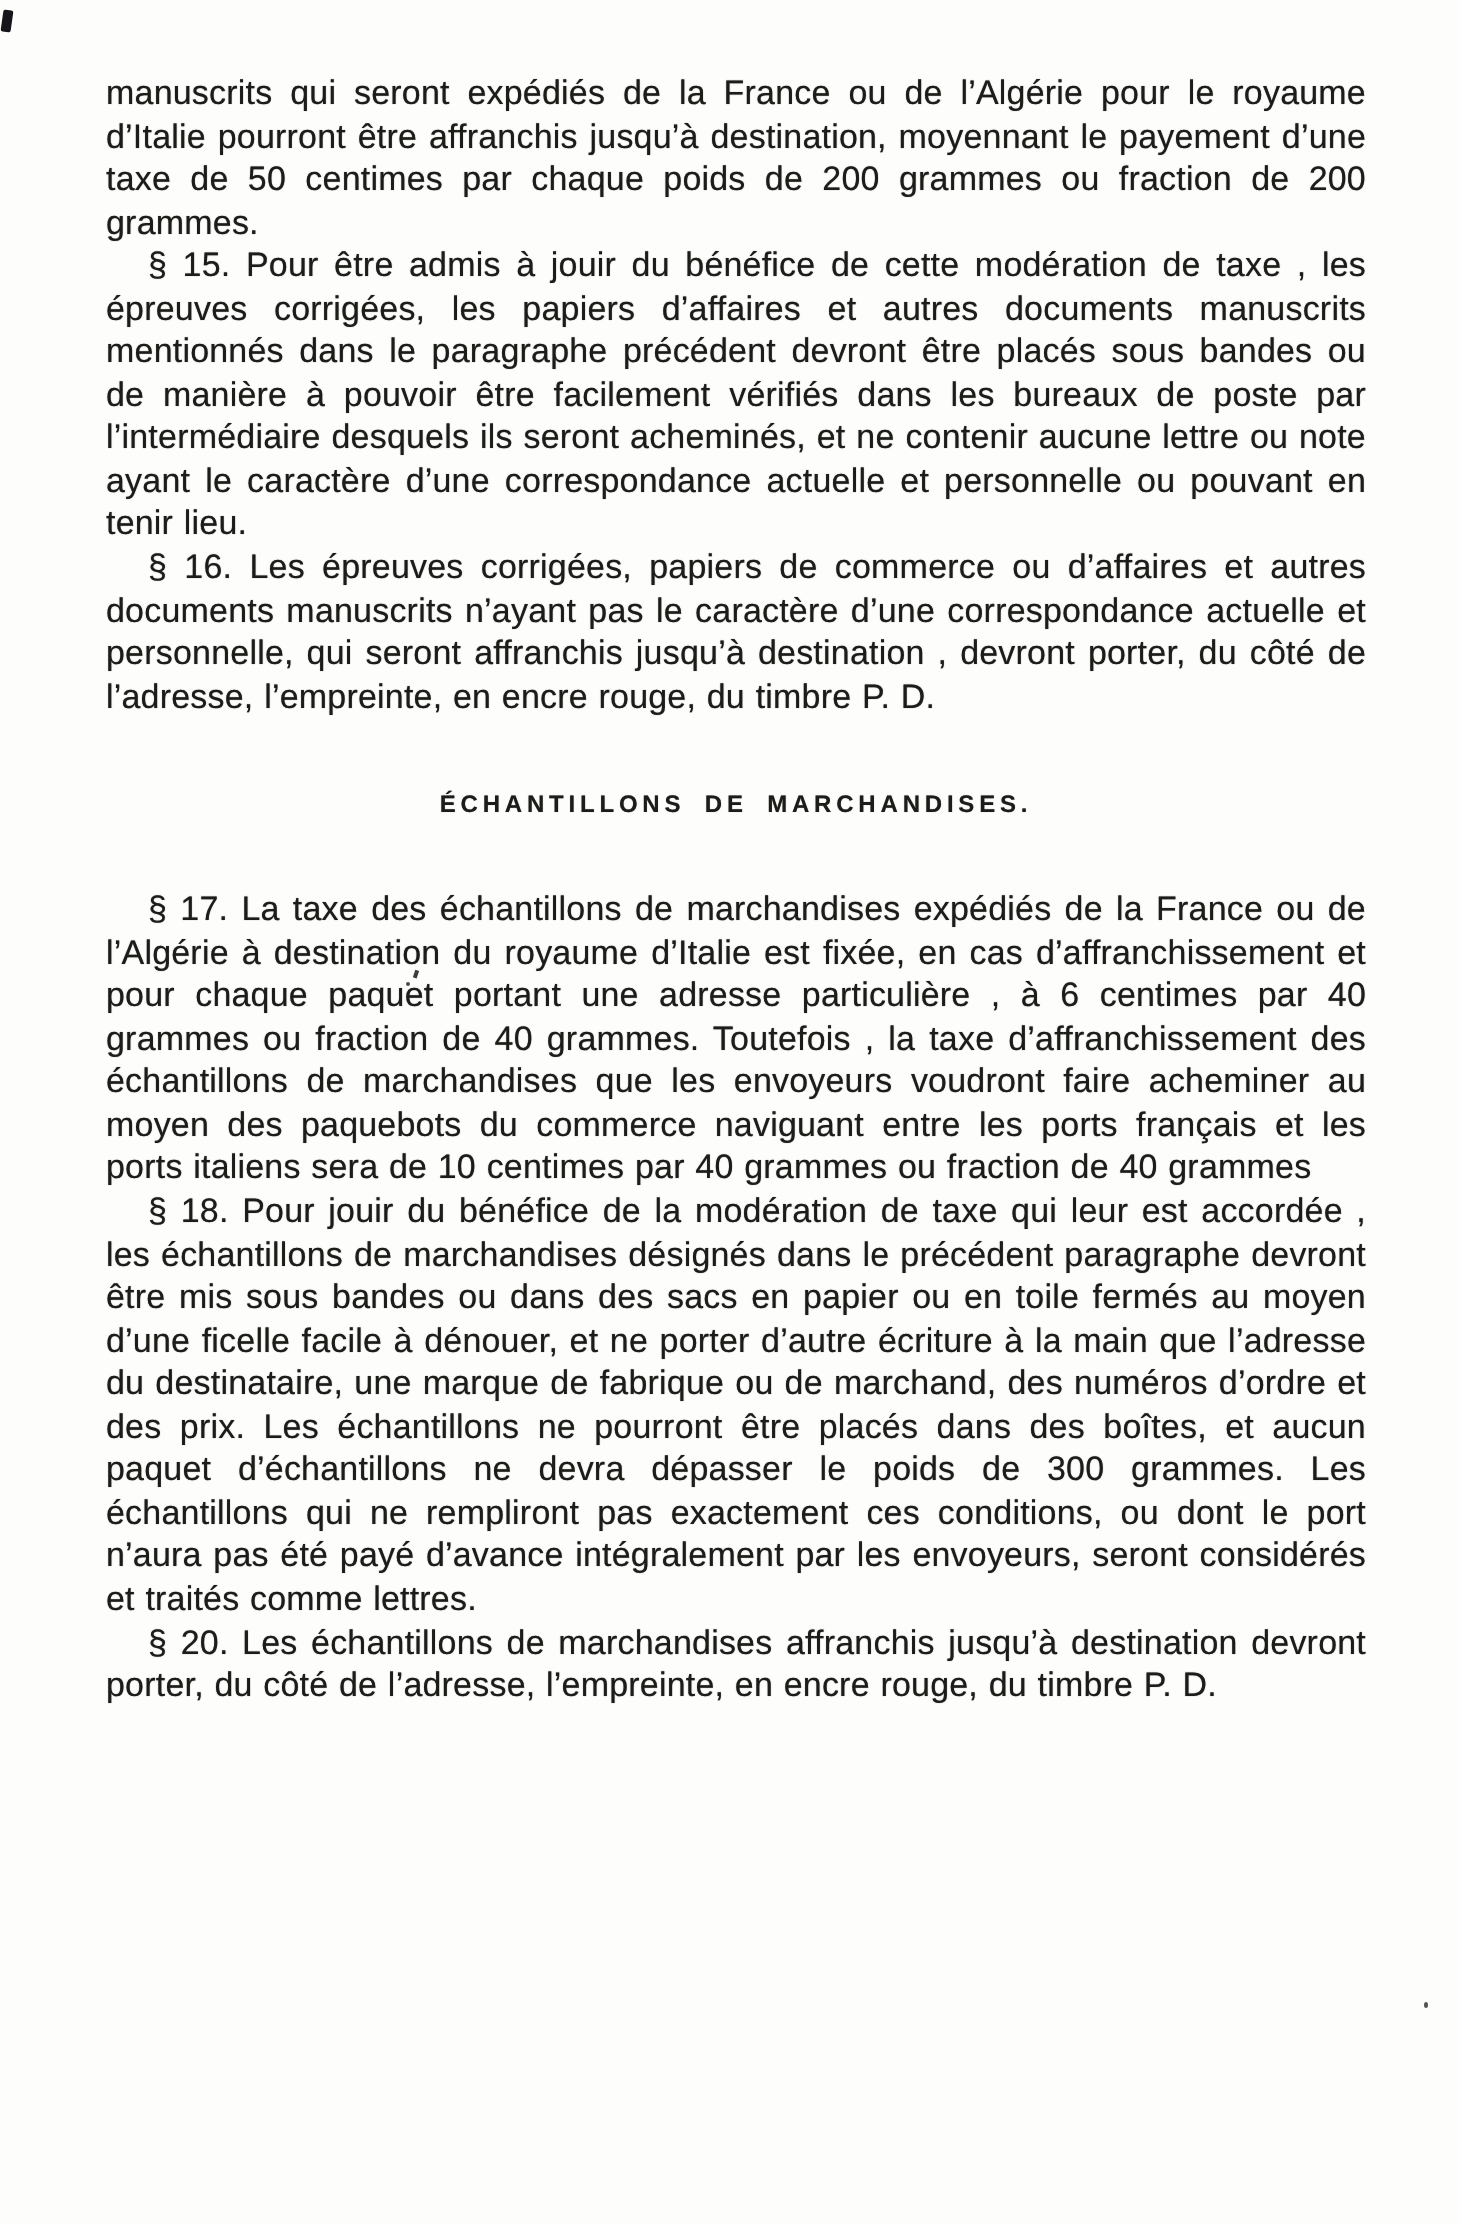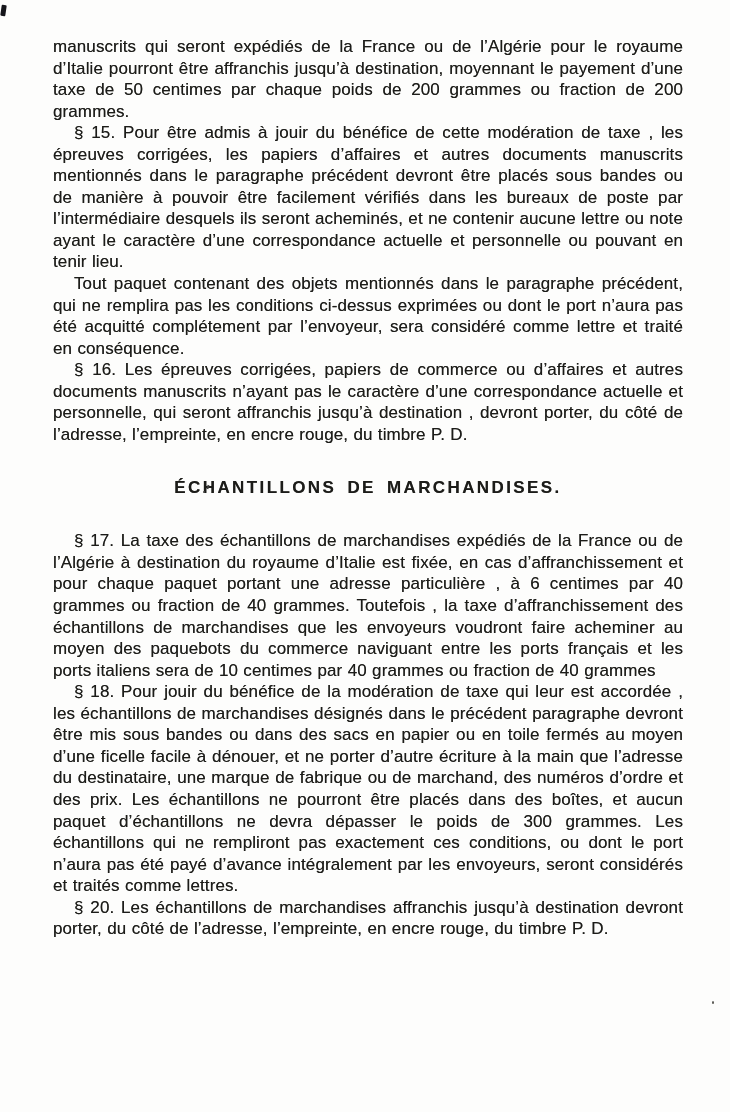--- a/index.html
+++ b/index.html
@@ -32,21 +32,21 @@
     margin: 0;
     text-indent: 21px;
   }
   .para.continuation {
     text-indent: 0;
   }
   .section-heading {
     margin: 34px 0 33px 0;
     text-indent: 0;
     text-align: center;
-    font-size: 17px;
+    font-size: 12px;
     font-weight: bold;
     letter-spacing: 2.4px;
     word-spacing: 4px;
     line-height: 18px;
     text-shadow: 0 0 0.4px rgba(25,25,20,0.6);
   }
   
   .ink-speck-top-left {
     position: absolute;
     left: 1px;
@@ -92,21 +92,20 @@
 <div class="page">
 
   <span class="ink-speck-top-left"></span>
 
   <div class="text-column">
 
     <p class="para continuation">manuscrits qui seront expédiés de la France ou de l’Algérie pour le royaume d’Italie pourront être affranchis jusqu’à destination, moyennant le payement d’une taxe de 50 centimes par chaque poids de 200 grammes ou fraction de 200 grammes.</p>
 
     <p class="para">§ 15. Pour être admis à jouir du bénéfice de cette modération de taxe&nbsp;, les épreuves corrigées, les papiers d’affaires et autres documents manuscrits mentionnés dans le paragraphe précédent devront être placés sous bandes ou de manière à pouvoir être facilement vérifiés dans les bureaux de poste par l’intermédiaire desquels ils seront acheminés, et ne contenir aucune lettre ou note ayant le caractère d’une correspondance actuelle et personnelle ou pouvant en tenir lieu.</p>
 
-    <p class="para">Tout paquet contenant des objets mentionnés dans le paragraphe précédent, qui ne remplira pas les conditions ci-dessus exprimées ou dont le port n’aura pas été acquitté complétement par l’envoyeur, sera considéré comme lettre et traité en conséquence.</p>
 
     <p class="para">§ 16. Les épreuves corrigées, papiers de commerce ou d’affaires et autres documents manuscrits n’ayant pas le caractère d’une correspondance actuelle et personnelle, qui seront affranchis jusqu’à destination&nbsp;, devront porter, du côté de l’adresse, l’empreinte, en encre rouge, du timbre P. D.</p>
 
     <p class="para section-heading">ÉCHANTILLONS DE MARCHANDISES.</p>
 
     <p class="para">§ 17. La taxe des échantillons de marchandises expédiés de la France ou de l’Algérie à destination du royaume d’Italie est fixée, en cas d’affranchissement et pour chaque paquet portant une adresse particulière&nbsp;, à 6 centimes par 40 grammes ou fraction de 40 grammes. Toutefois&nbsp;, la taxe d’affranchissement des échantillons de marchandises que les envoyeurs voudront faire acheminer au moyen des paquebots du commerce naviguant entre les ports français et les ports italiens sera de 10 centimes par 40 grammes ou fraction de 40 grammes</p>
 
     <p class="para">§ 18. Pour jouir du bénéfice de la modération de taxe qui leur est accordée&nbsp;, les échantillons de marchandises désignés dans le précédent paragraphe devront être mis sous bandes ou dans des sacs en papier ou en toile fermés au moyen d’une ficelle facile à dénouer, et ne porter d’autre écriture à la main que l’adresse du destinataire, une marque de fabrique ou de marchand, des numéros d’ordre et des prix. Les échantillons ne pourront être placés dans des boîtes, et aucun paquet d’échantillons ne devra dépasser le poids de 300 grammes. Les échantillons qui ne rempliront pas exactement ces conditions, ou dont le port n’aura pas été payé d’avance intégralement par les envoyeurs, seront considérés et traités comme lettres.</p>
 
     <p class="para">§ 20. Les échantillons de marchandises affranchis jusqu’à destination devront porter, du côté de l’adresse, l’empreinte, en encre rouge, du timbre P. D.</p>

